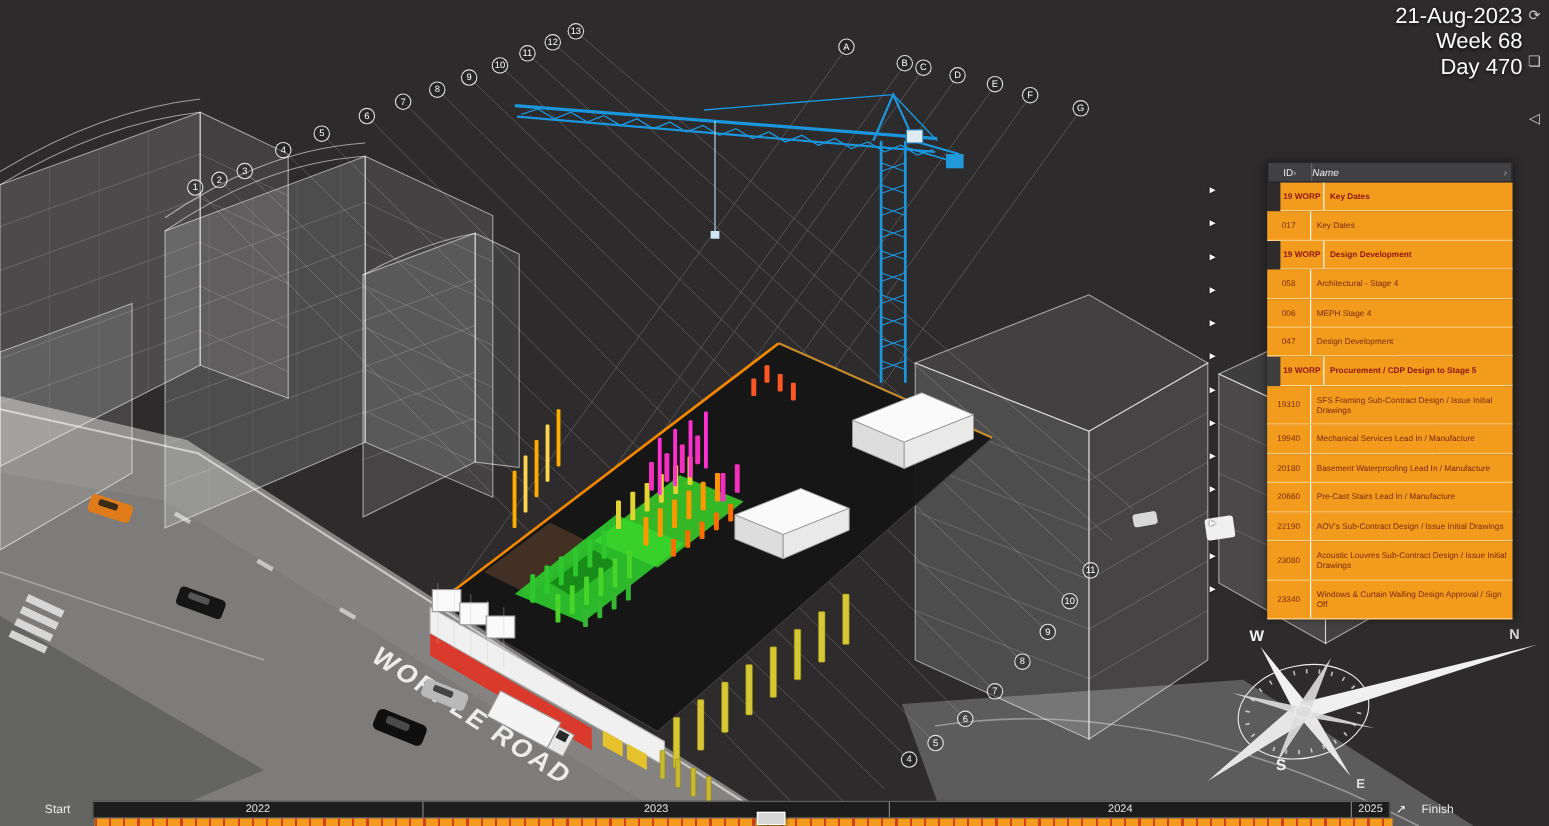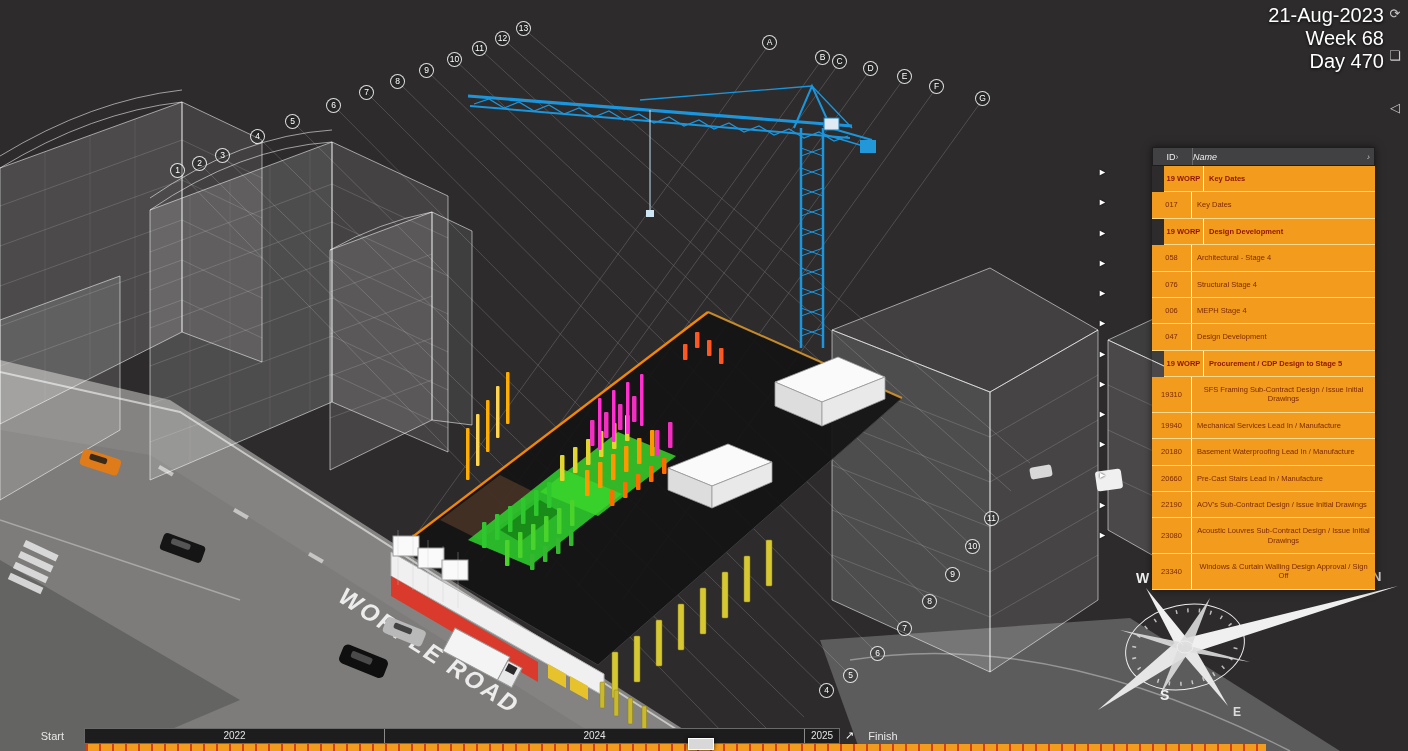--- a/index.html
+++ b/index.html
@@ -33,21 +33,21 @@
                       justify-content:center; gap:0; border-right:1px solid #6a6a6a; }
   .tp-header .tp-name { flex:1; display:flex; align-items:center; justify-content:flex-start;
                         gap:2px; position:relative;font-style:italic; }
   .tp-header .chev { color:#bdbdbd; font-size:9px; }
   .tp-header .chev.right { position:absolute; right:4px; }
   .tp-row { display:flex; background:#F29B1D; border-bottom:1px solid #ffd98f;
             min-height:22px; color:#7c2a05; font-size:7.5px; line-height:1.25; }
   .tp-row.group { color:#8e1500; font-weight:bold;margin-left:12px; }
   .tp-row .tp-id { width:40px; flex:0 0 40px; border-right:1px solid #ffffff; display:flex;
                    align-items:center; justify-content:center; text-align:center; padding:2px 1px; }
-  .tp-row .tp-name { flex:1; display:flex; align-items:center; padding:8px 5px;text-align:center; }
+  .tp-row .tp-name { flex:1; display:flex; align-items:center; padding:8px 5px; }
 
   
   #timeline { position:absolute; left:0; top:727px; width:1408px; height:17px;
               display:flex; align-items:center; color:#e8e8e8; }
   #start-label { width:84px; text-align:right; padding-right:20px; font-size:11px; }
   #year-bar { display:flex; height:16px; border:1px solid #6a6a6a; background:#1d1d1d; }
   .year { display:flex; align-items:center; justify-content:center; border-right:1px solid #8a8a8a;
           color:#e3e3e3; font-size:10px; overflow:hidden; }
   .year:last-child { border-right:none; }
   #finish-arrow { margin-left:5px; font-size:11px; color:#fff; }
@@ -394,24 +394,20 @@
         </div>
       <div class="tp-row group">
           <div class="tp-id">19 WORP</div>
           <div class="tp-name">Design Development</div>
         </div>
       <div class="tp-row">
           <div class="tp-id">058</div>
           <div class="tp-name">Architectural - Stage 4</div>
         </div>
       <div class="tp-row">
-          <div class="tp-id">076</div>
-          <div class="tp-name">Structural Stage 4</div>
-        </div>
-      <div class="tp-row">
           <div class="tp-id">006</div>
           <div class="tp-name">MEPH Stage 4</div>
         </div>
       <div class="tp-row">
           <div class="tp-id">047</div>
           <div class="tp-name">Design Development</div>
         </div>
       <div class="tp-row group">
           <div class="tp-id">19 WORP</div>
           <div class="tp-name">Procurement / CDP Design to Stage 5</div>
@@ -444,20 +440,21 @@
           <div class="tp-id">23340</div>
           <div class="tp-name">Windows &amp; Curtain Walling Design Approval / Sign Off</div>
         </div>
     </div>
   </div>
 
   <div id="timeline">
     <span id="start-label">Start</span>
     <div id="year-bar">
       <div class="year" style="width:300px">2022</div>
+      <div class="year" style="width:424px">2023</div>
       <div class="year" style="width:420px">2024</div>
       <div class="year" style="width:34px">2025</div>
     </div>
     <span id="finish-arrow">↗</span>
     <span id="finish-label">Finish</span>
   </div>
   <div id="task-strip"></div>
   <div id="playhead"></div>
 
 </div>

